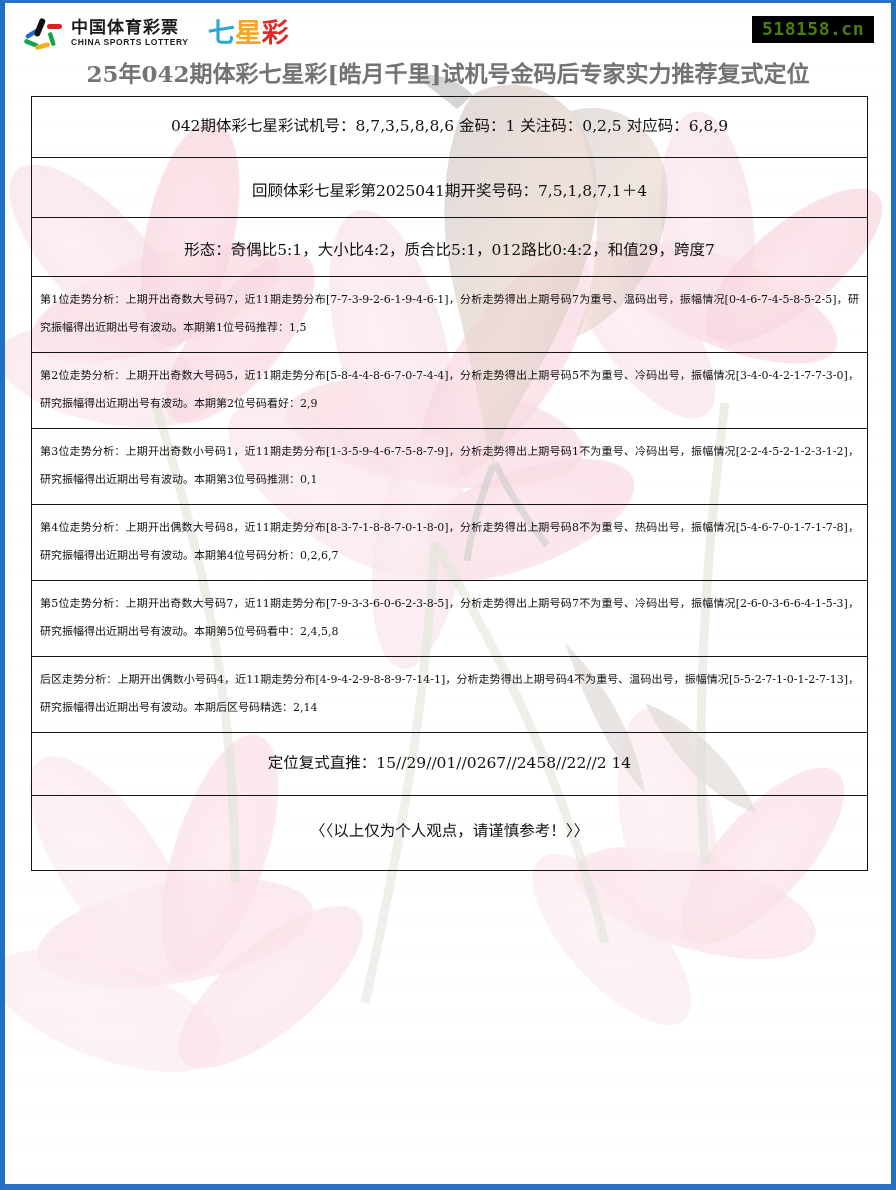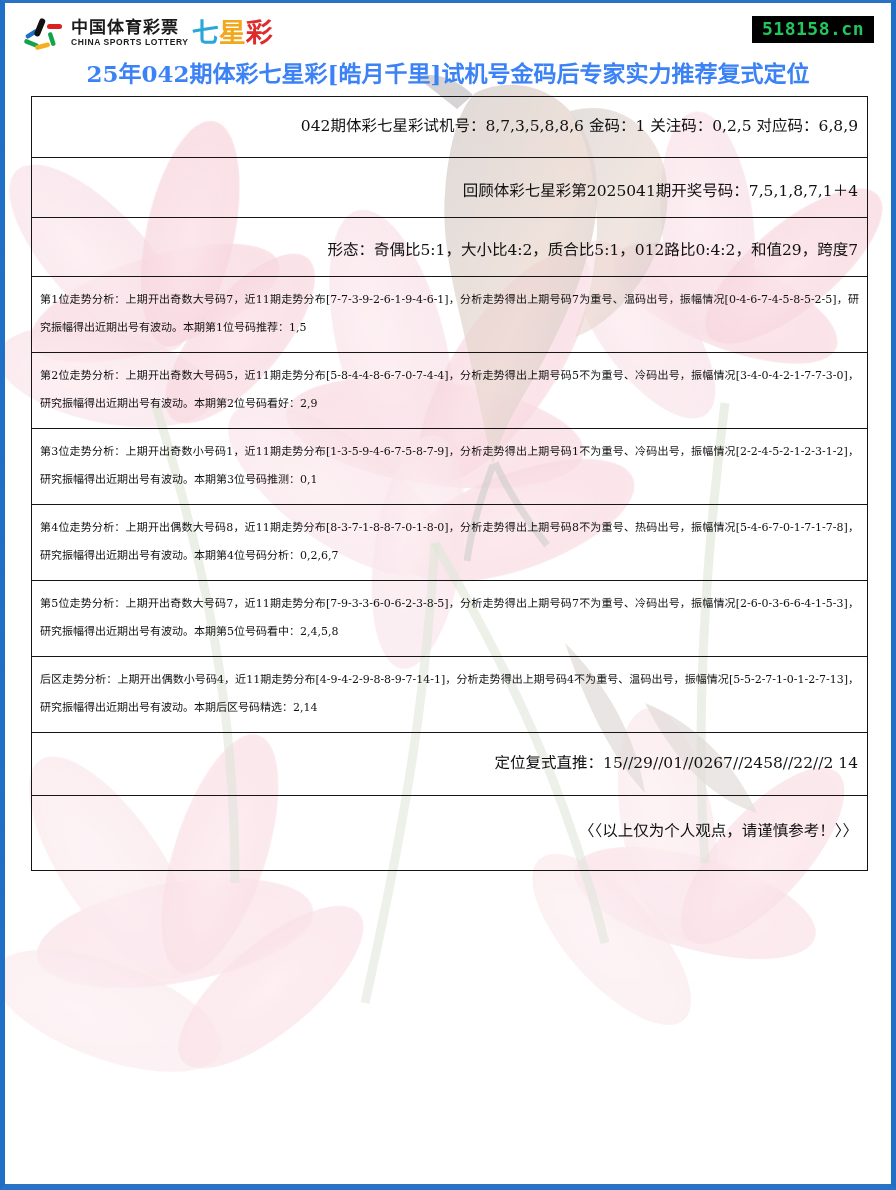--- a/index.html
+++ b/index.html
@@ -73,21 +73,21 @@
   .logo-mark {
     width: 42px; height: 38px;
     position: relative;
     margin-right: 6px;
     flex: 0 0 auto;
   }
   .logo-cn-text {
     display: flex;
     flex-direction: column;
     justify-content: center;
-    margin-right: 2px;
+    margin-right: 18px;
   }
   .logo-cn-main {
     font-family: "DejaVu Sans", "Liberation Sans", sans-serif;
     font-size: 17px;
     font-weight: bold;
     color: #1b1b1b;
     letter-spacing: 1px;
     line-height: 19px;
     white-space: nowrap;
   }
@@ -111,56 +111,56 @@
   }
   .logo-qxc .c1 { color: #29a7d8; }
   .logo-qxc .c2 { color: #f2a81d; }
   .logo-qxc .c3 { color: #e02b2b; }
 
   .site-badge {
     position: absolute;
     right: 17px;
     top: 13px;
     background: #000000;
-    color: #22c55e;
+    color: #4d7c0f;
     font-family: "DejaVu Sans Mono", "Liberation Mono", monospace;
     font-size: 18px;
     font-weight: bold;
     padding: 3px 10px 4px 10px;
     letter-spacing: 0.5px;
     line-height: 20px;
   }
 
   
   .page-title {
     text-align: center;
     font-family: "DejaVu Serif", "Liberation Serif", serif;
     font-size: 23px;
     font-weight: bold;
-    color: #3b82f6;
+    color: #737373;
     line-height: 28px;
     letter-spacing: 0px;
     padding: 2px 0 8px 0;
     white-space: nowrap;
   }
 
   
   .table-wrap {
     margin: 0 23px 0 26px;
     border: 1px solid #151515;
     background: transparent;
   }
   .trow {
     border-bottom: 1px solid #151515;
     padding: 11px 9px 12px 9px;
   }
   .trow:last-child { border-bottom: none; }
 
   .trow.centered {
-    text-align: right;
+    text-align: center;
   }
   .trow.centered .line {
     font-size: 15.5px;
   }
 
   .line {
     font-family: "DejaVu Serif", "Liberation Serif", serif;
     font-size: 11px;
     color: #111111;
     line-height: 27px;

